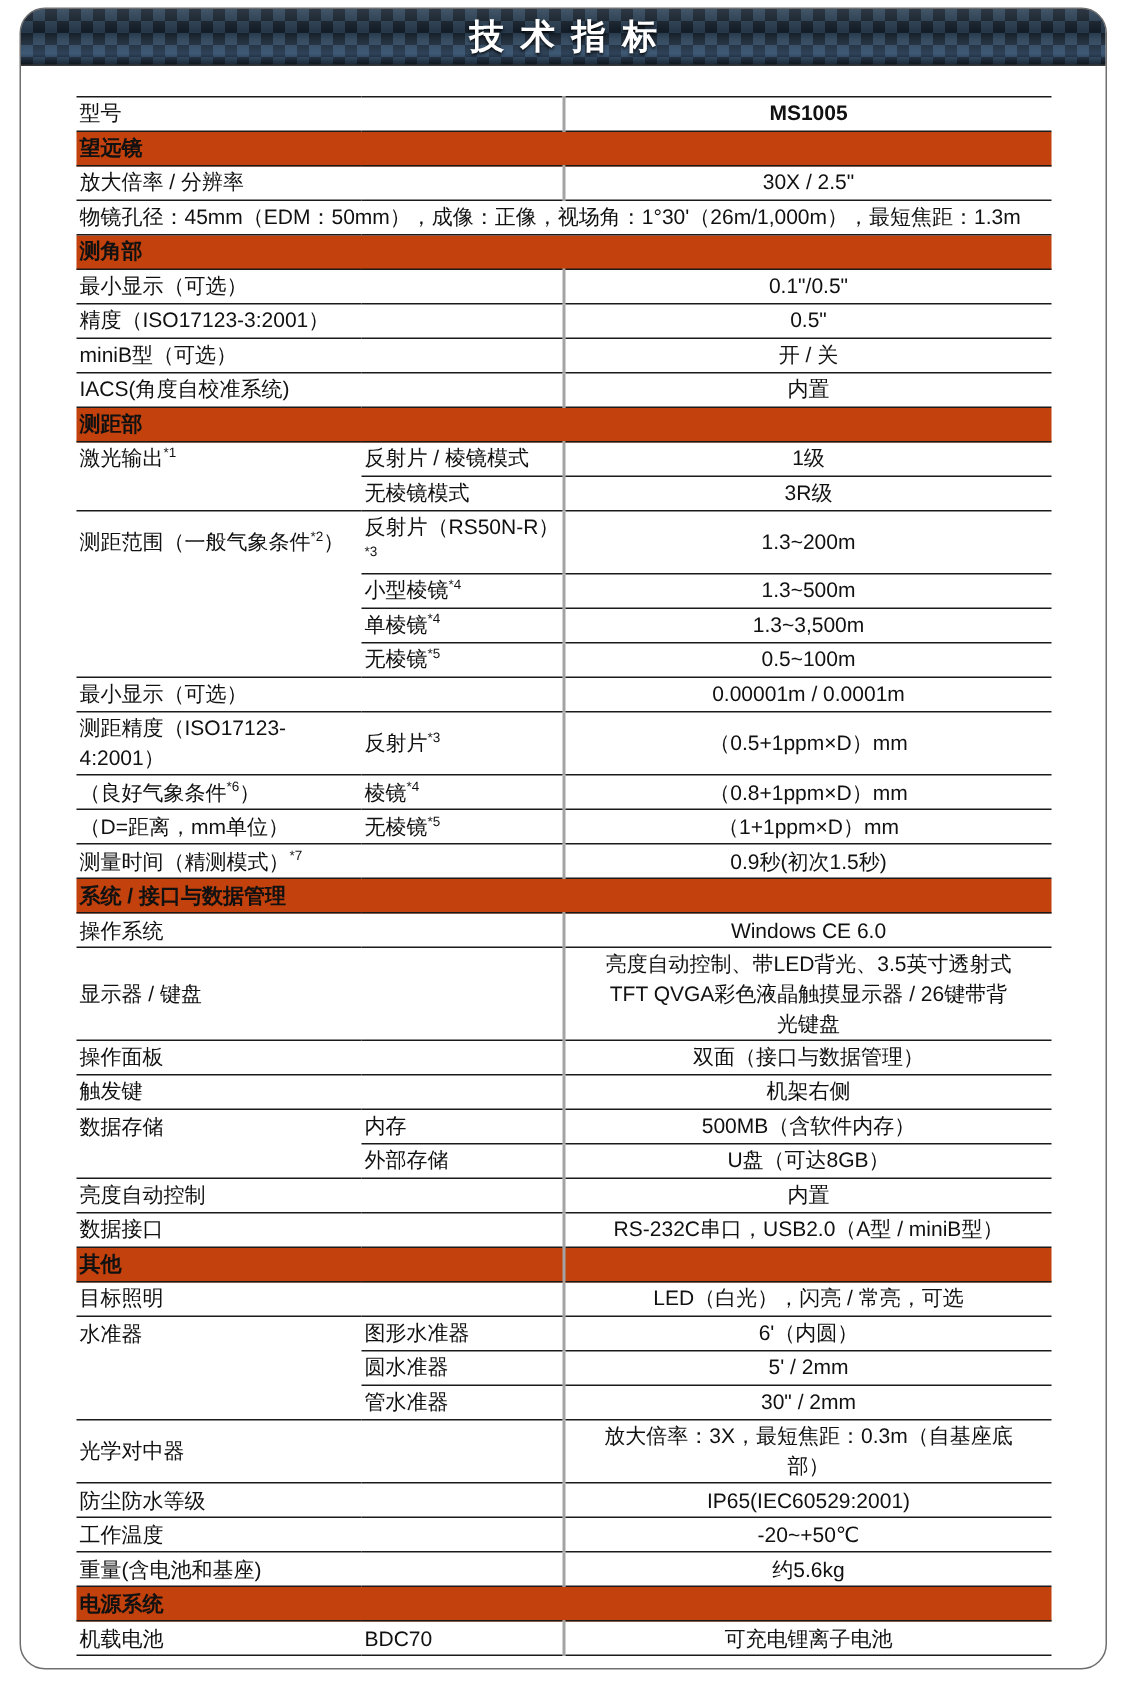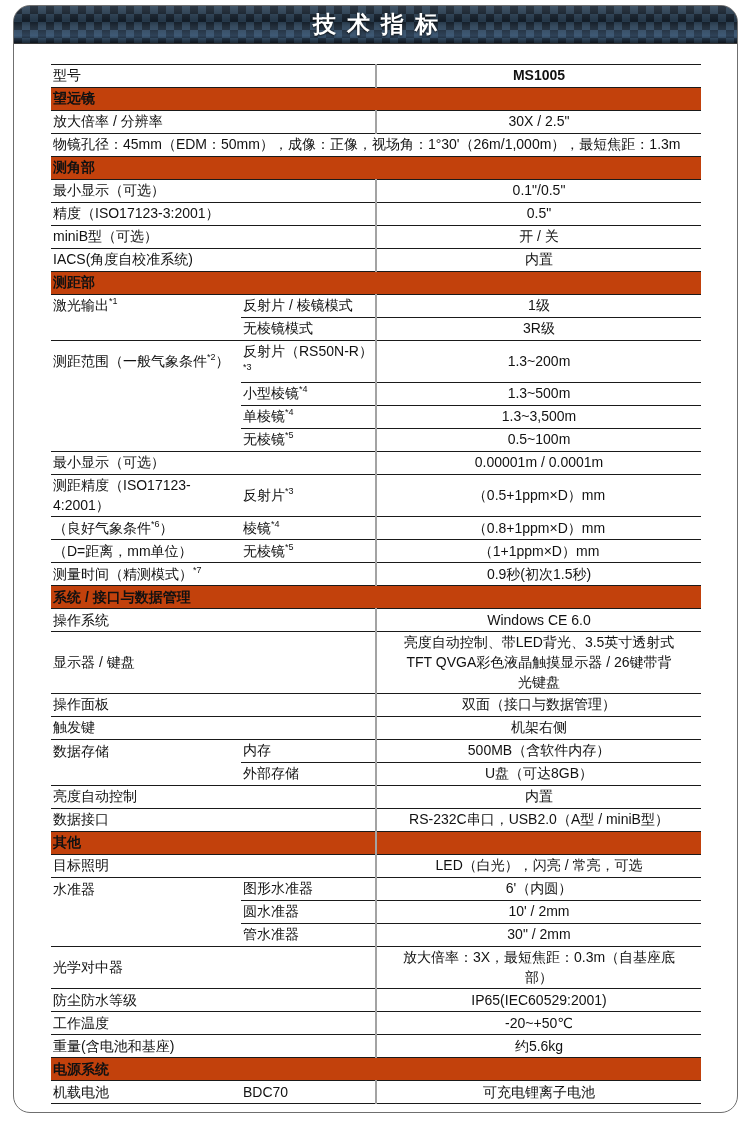--- a/index.html
+++ b/index.html
@@ -192,21 +192,21 @@
             <td class="val" colspan="1">LED（白光），闪亮 / 常亮，可选</td>
           </tr>
           <tr>
             <td class="lab" colspan="1">水准器</td>
             <td class="sub" colspan="1">图形水准器</td>
             <td class="val" colspan="1">6'（内圆）</td>
           </tr>
           <tr>
             <td class="lab notop" colspan="1"></td>
             <td class="sub" colspan="1">圆水准器</td>
-            <td class="val" colspan="1">10' / 2mm</td>
+            <td class="val" colspan="1">5' / 2mm</td>
           </tr>
           <tr>
             <td class="lab notop" colspan="1"></td>
             <td class="sub" colspan="1">管水准器</td>
             <td class="val" colspan="1">30" / 2mm</td>
           </tr>
           <tr>
             <td class="lab" colspan="2">光学对中器</td>
             <td class="val" colspan="1">放大倍率：3X，最短焦距：0.3m（自基座底部）</td>
           </tr>

